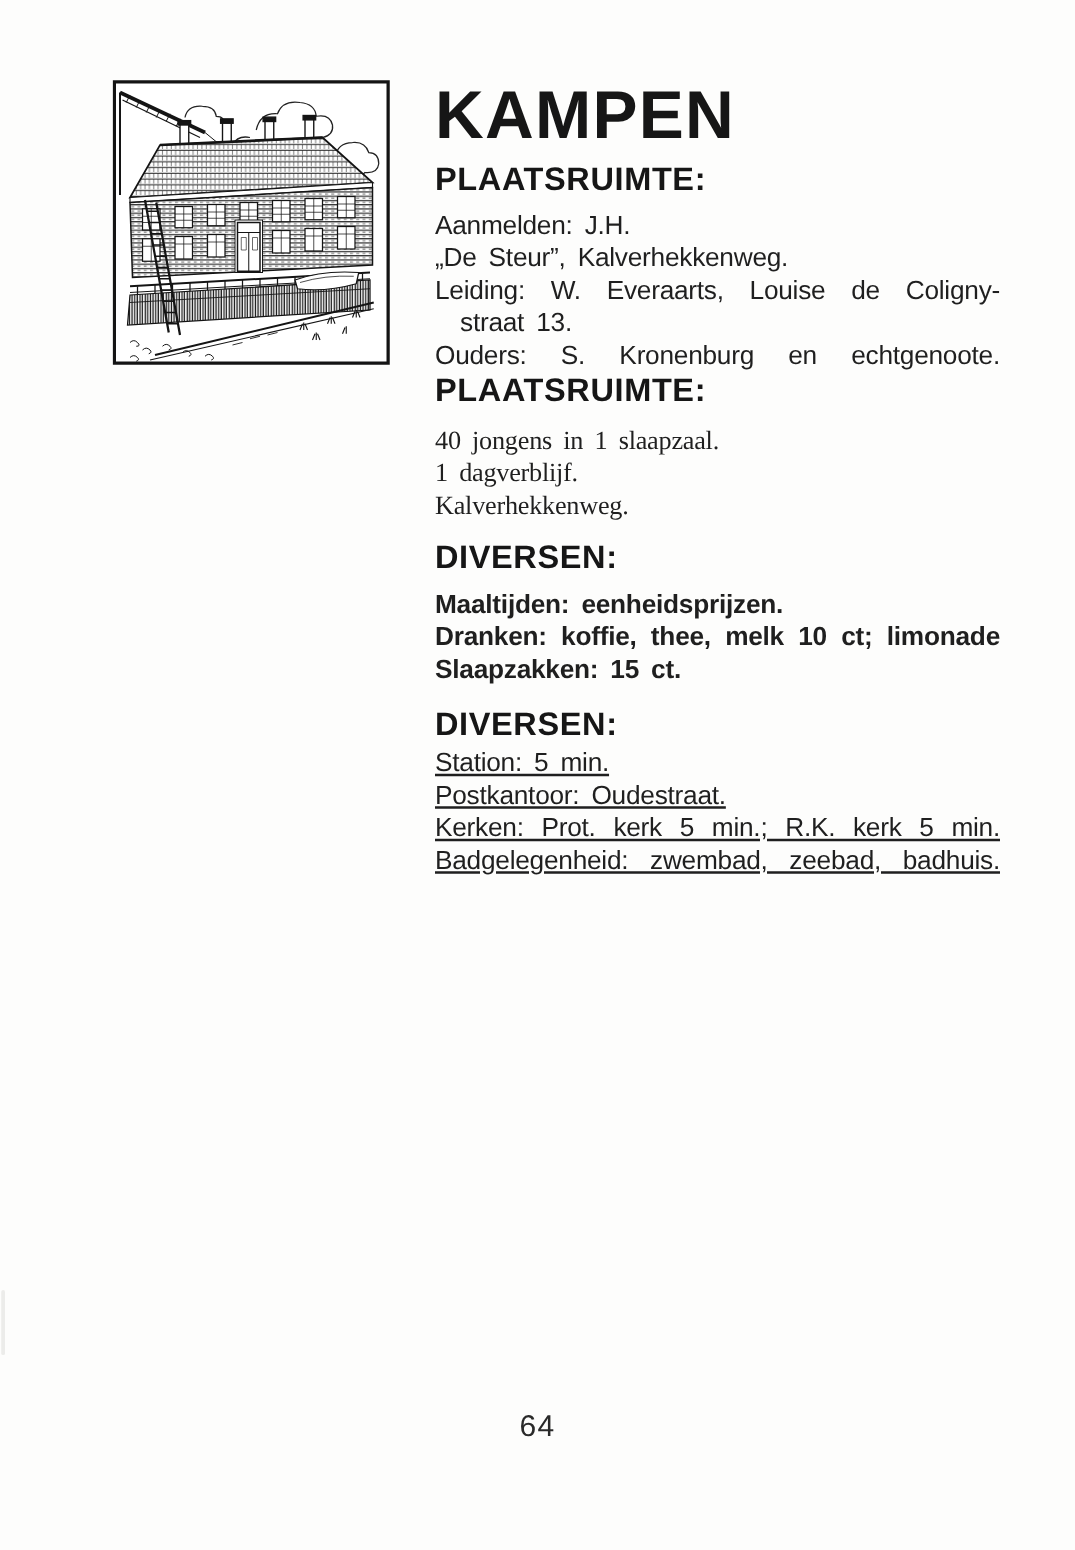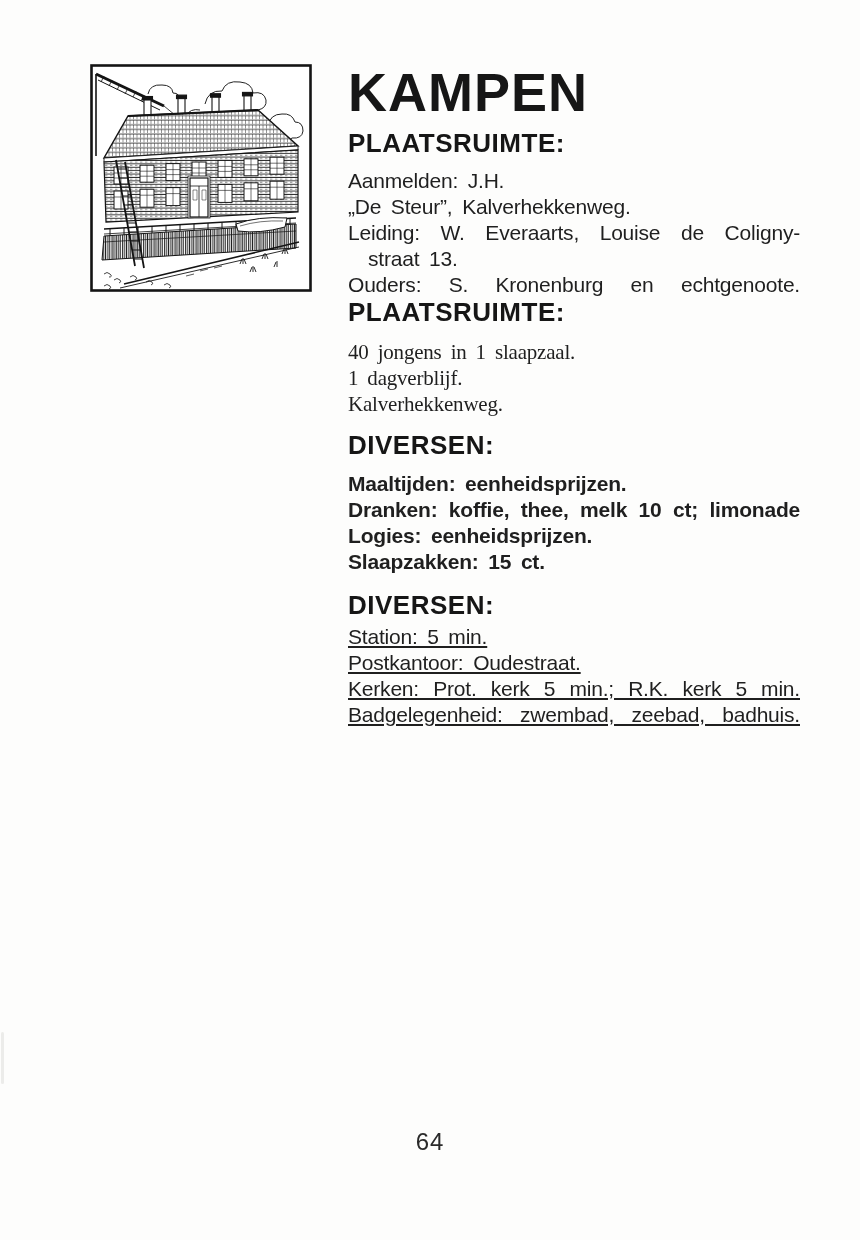--- a/index.html
+++ b/index.html
@@ -216,21 +216,20 @@
         <div class="line">1 dagverblijf.</div>
         <div class="line">Kalverhekkenweg.</div>
       </div>
     </section>
 
     <section class="s3">
       <h2 class="heading">DIVERSEN:</h2>
       <div class="lines">
         <div class="line">Maaltijden: eenheidsprijzen.</div>
         <div class="line stretch">Dranken: koffie, thee, melk 10 ct; limonade</div>
-        <div class="line">Logies: eenheidsprijzen.</div>
         <div class="line">Slaapzakken: 15 ct.</div>
       </div>
     </section>
 
     <section class="s4">
       <h2 class="heading">DIVERSEN:</h2>
       <div class="lines">
         <div class="line">Station: 5 min.</div>
         <div class="line">Postkantoor: Oudestraat.</div>
         <div class="line stretch">Kerken: Prot. kerk 5 min.; R.K. kerk 5 min.</div>

